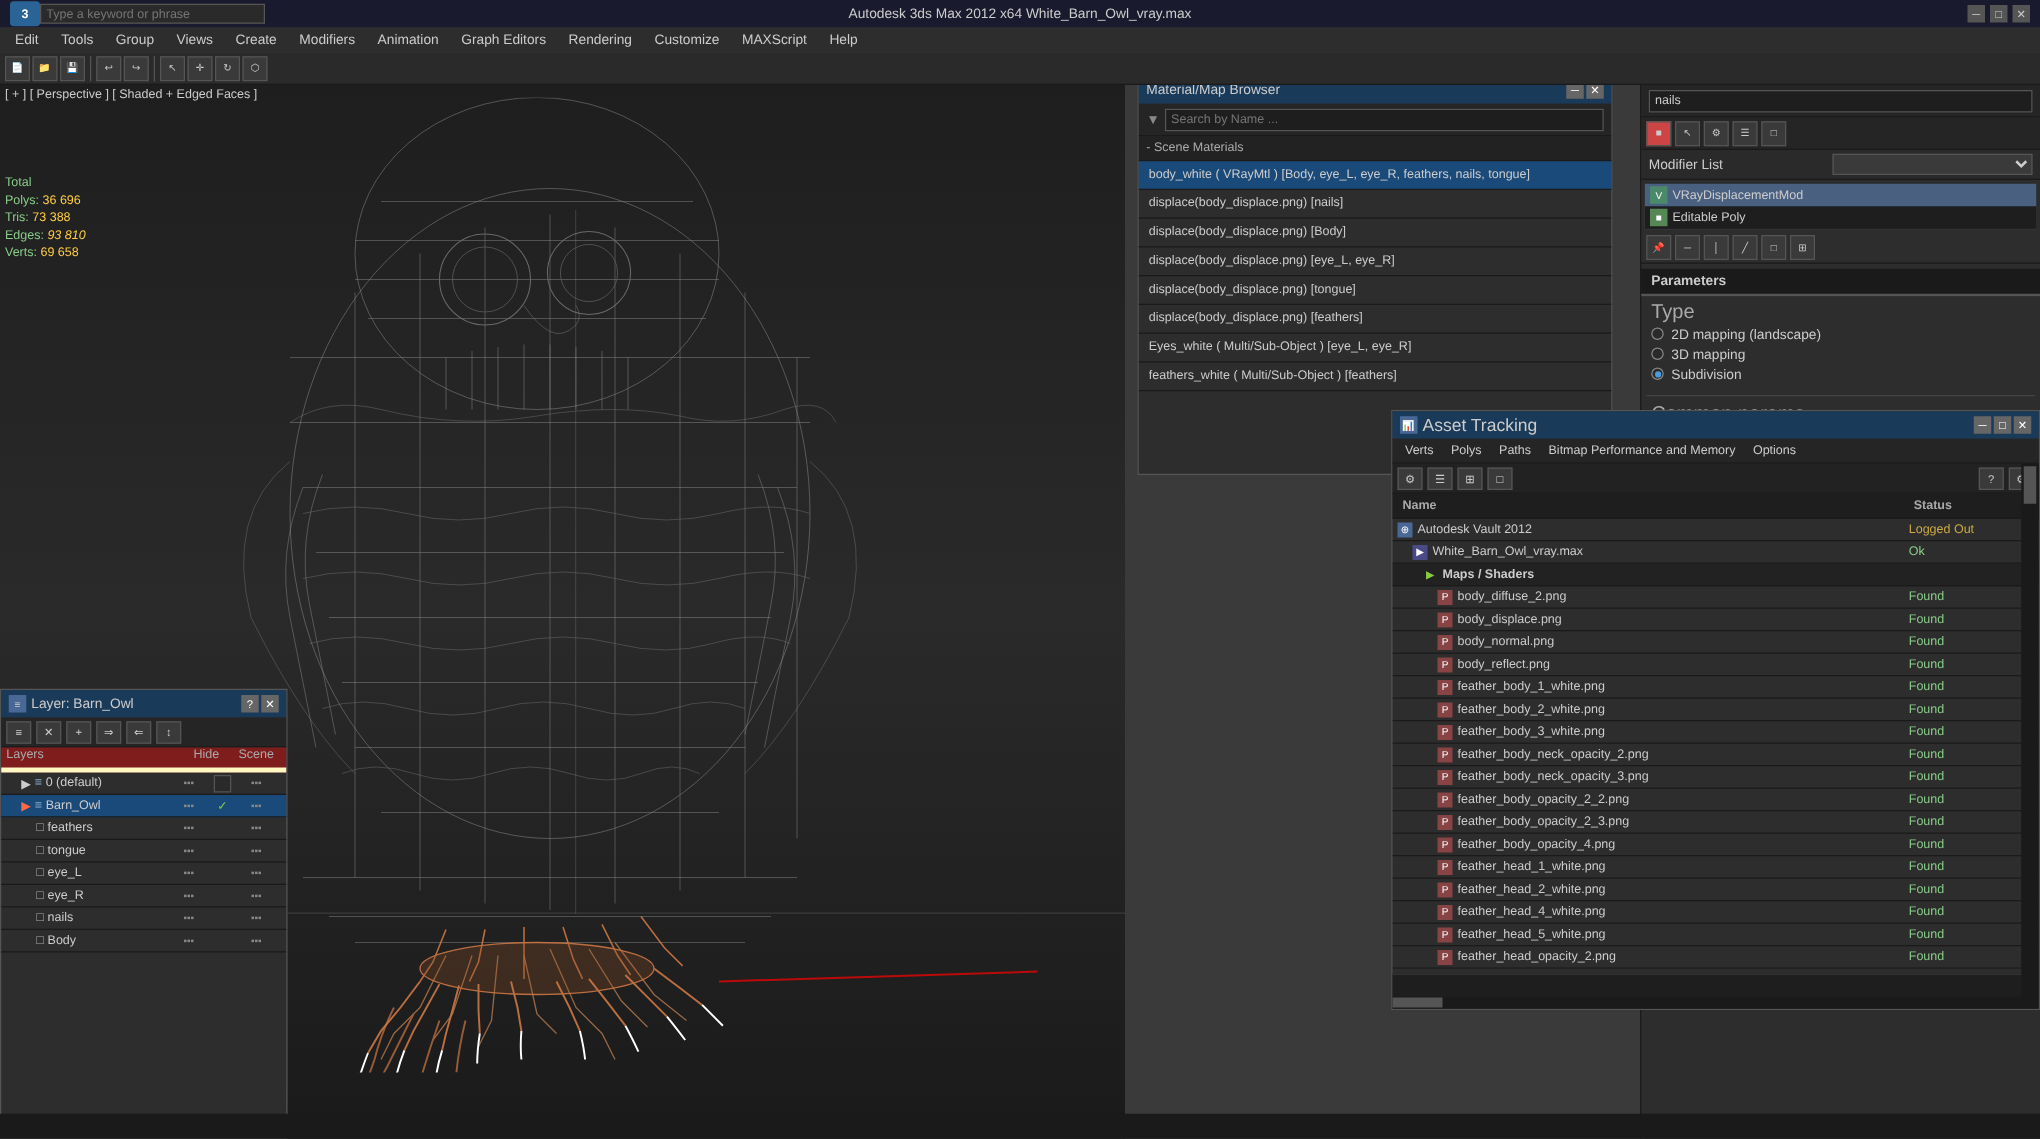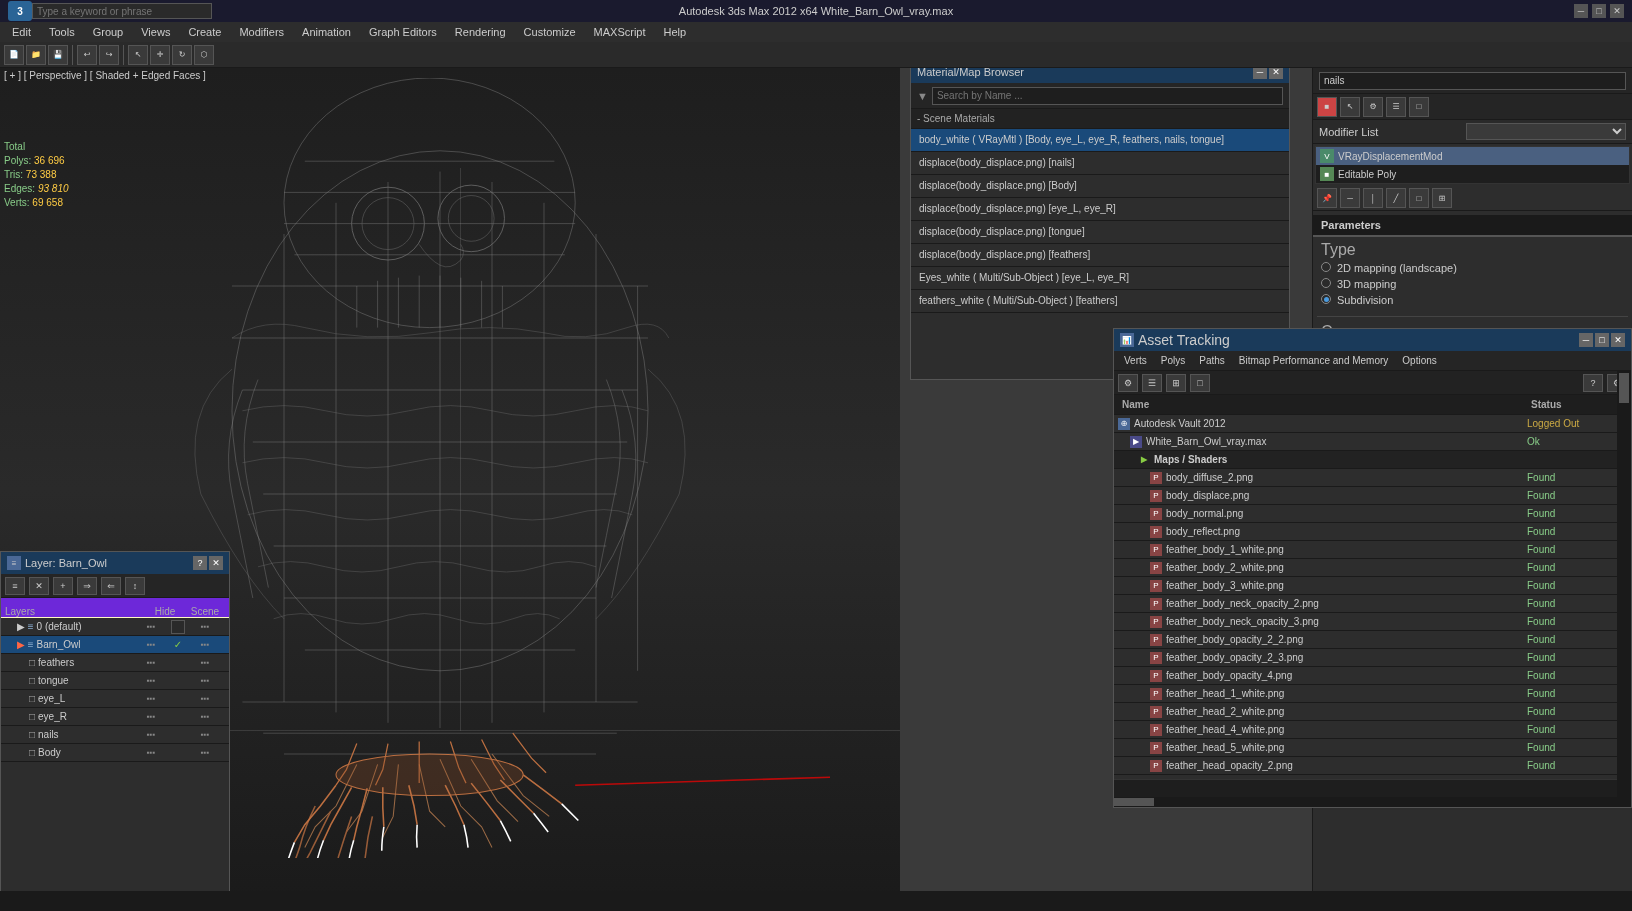--- a/index.html
+++ b/index.html
@@ -279,25 +279,25 @@
       border: 1px solid #555;
       color: #cccccc;
       font-size: 9px;
       display: flex;
       align-items: center;
       justify-content: center;
       cursor: pointer;
     }
     #layer-columns {
       height: 20px;
-      background: #6d28d9;
-      display: flex;
-      align-items: flex-end;
+      background: #7f1d1d;
+      display: flex;
+      align-items: flex-start;
       padding: 0 4px;
-      border-bottom: 1px solid #fef9c3;
+      border-bottom: 4px solid #fef9c3;
     }
     #layer-columns .col-name {
       flex: 1;
       font-size: 10px;
       color: #aaaaaa;
     }
     #layer-columns .col-hide, #layer-columns .col-freeze {
       width: 40px;
       font-size: 10px;
       color: #aaaaaa;

